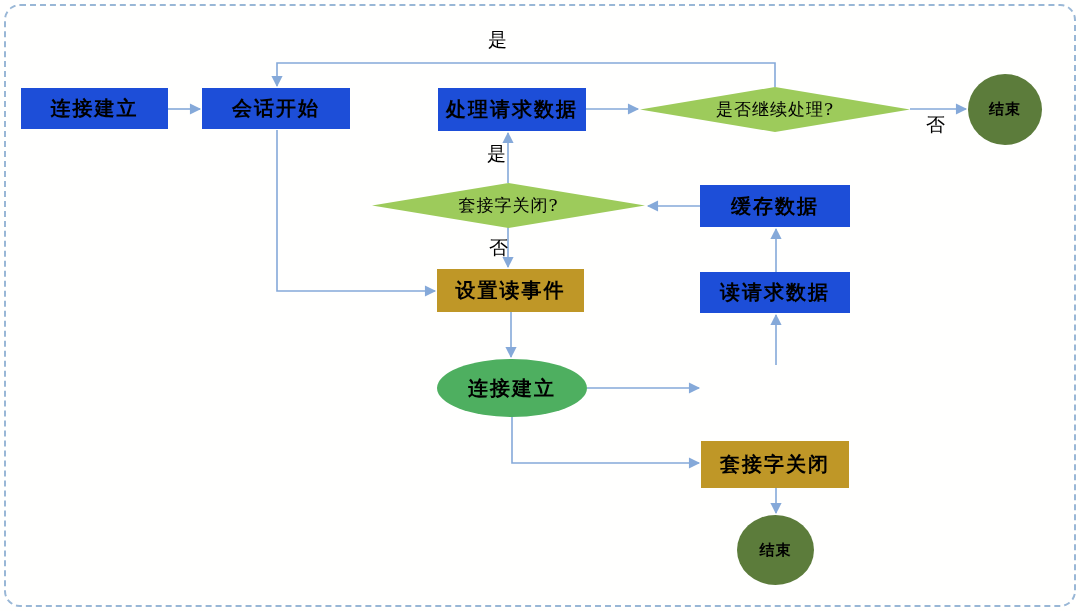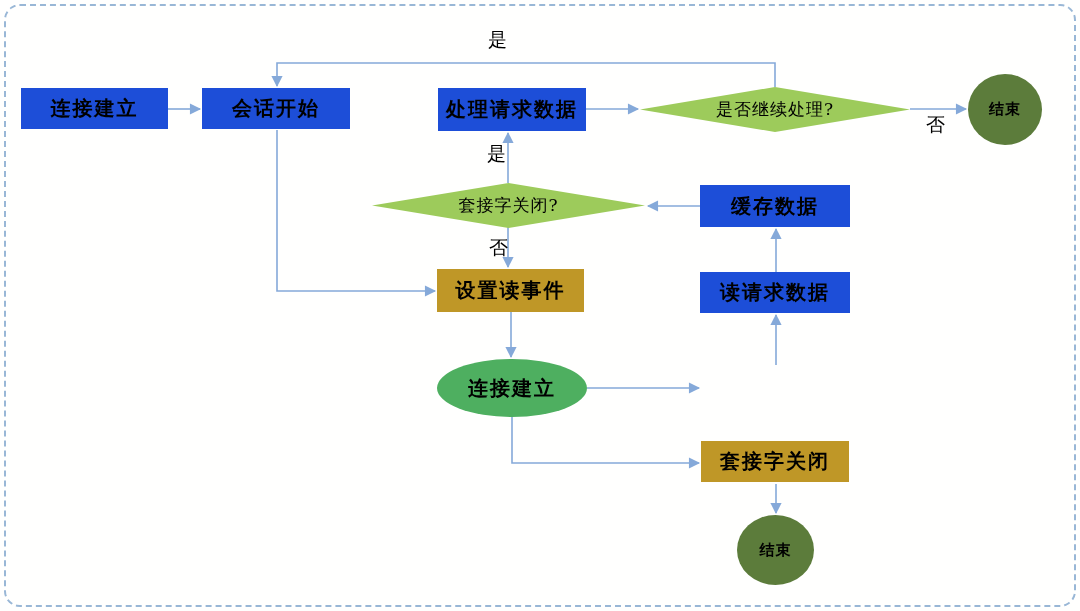--- a/index.html
+++ b/index.html
@@ -92,21 +92,21 @@
 
   <div class="node gold" style="left:437px;top:269px;width:147px;height:43px">
     <span>设置读事件</span>
   </div>
 
   <div class="node ellipse" style="left:437px;top:359px;width:150px;height:58px">
     <span>连接建立</span>
   </div>
 
 
-  <div class="node gold" style="left:701px;top:441px;width:148px;height:41px">
+  <div class="node gold" style="left:701px;top:441px;width:148px;height:47px">
     <span>套接字关闭</span>
   </div>
 
   <div class="node circle" style="left:737px;top:515px;width:77px;height:70px">
     <span>结束</span>
   </div>
 
   <div class="edge-label" style="left:488px;top:27px">是</div>
 
   <div class="edge-label" style="left:926px;top:112px">否</div>

